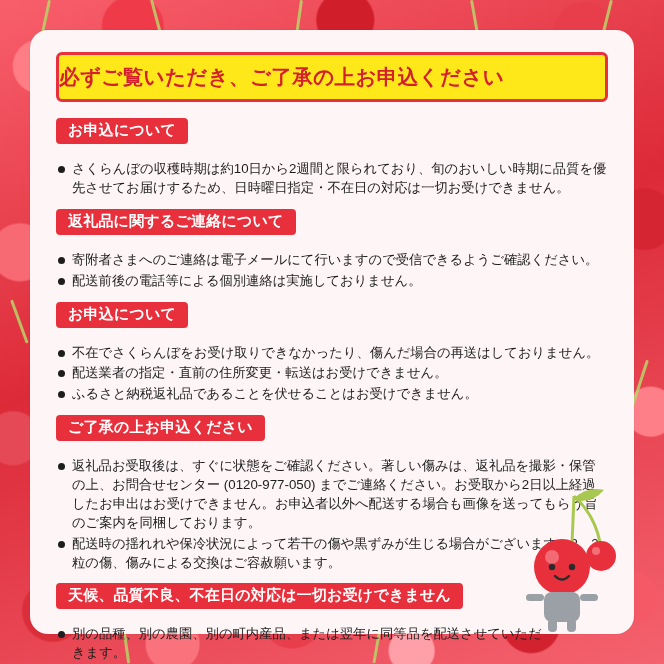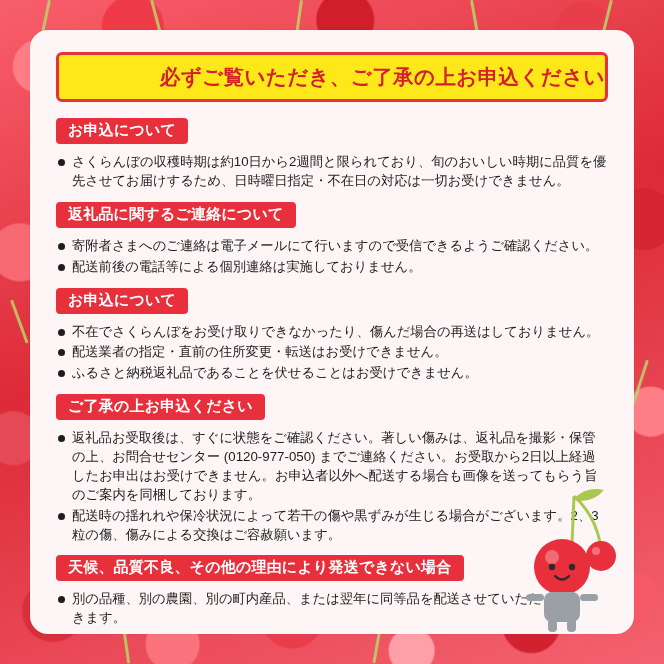--- a/index.html
+++ b/index.html
@@ -74,21 +74,21 @@
     box-sizing: border-box;
   }
   
   .title-box {
     border: 3px solid #e8303c;
     background: #ffe81a;
     border-radius: 6px;
     height: 44px;
     display: flex;
     align-items: center;
-    justify-content: flex-end;
+    justify-content: flex-start;
     margin-bottom: 16px;
   }
   .title-text {
     color: #d4202c;
     font-size: 20.5px;
     font-weight: bold;
     letter-spacing: .4px;
     white-space: nowrap;
   }
   
@@ -96,21 +96,21 @@
     margin-bottom: 11px;
   }
   .section-head {
     display: inline-block;
     background: #e8303c;
     color: #ffffff;
     font-size: 15px;
     font-weight: bold;
     padding: 3px 12px 4px 12px;
     border-radius: 4px;
-    margin-bottom: 8px;
+    margin-bottom: 15px;
     letter-spacing: .2px;
   }
   ul.bullets {
     list-style: none;
     margin: 1px;
     padding: 0;
   }
   ul.bullets li {
     position: relative;
     padding-left: 15px;
@@ -189,21 +189,21 @@
 
       <div class="section">
         <div class="section-head">ご了承の上お申込ください</div>
         <ul class="bullets">
           <li>返礼品お受取後は、すぐに状態をご確認ください。著しい傷みは、返礼品を撮影・保管の上、お問合せセンター (0120-977-050) までご連絡ください。お受取から2日以上経過したお申出はお受けできません。お申込者以外へ配送する場合も画像を送ってもらう旨のご案内を同梱しております。</li>
           <li>配送時の揺れれや保冷状況によって若干の傷や黒ずみが生じる場合がございます。2、3粒の傷、傷みによる交換はご容赦願います。</li>
         </ul>
       </div>
 
       <div class="section">
-        <div class="section-head">天候、品質不良、その他の理由により発送できない場合</div>
+        <div class="section-head">天候、品質不良、不在日の対応は一切お受けできません</div>
         <ul class="bullets">
           <li style="max-width:470px;">別の品種、別の農園、別の町内産品、または翌年に同等品を配送させていただきます。</li>
         </ul>
       </div>
 
     </div>
 
     <svg class="mascot" viewBox="0 0 130 160">
 
       <path d="M78 22 L76 70" stroke="#a9c84f" stroke-width="3" fill="none"></path>

